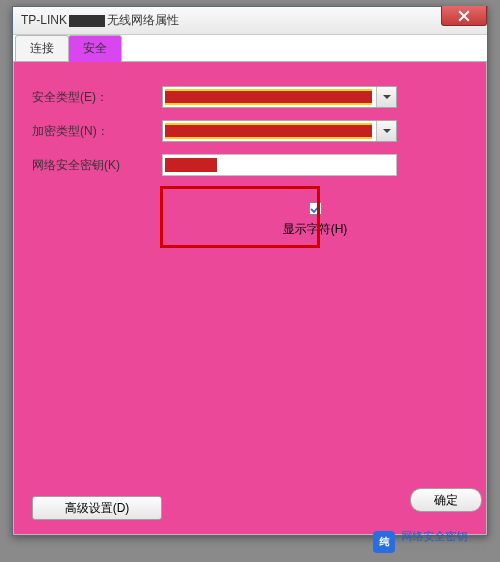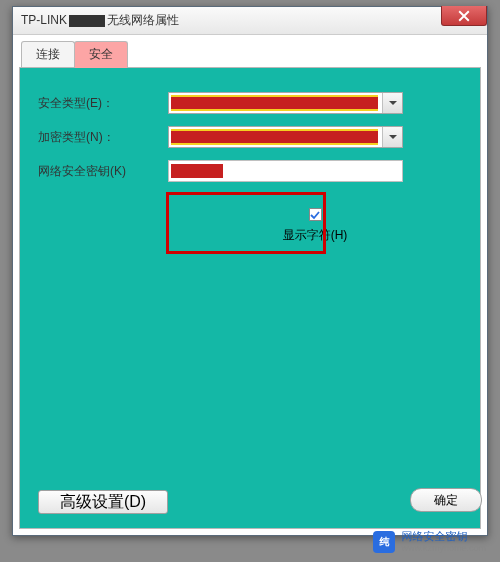--- a/index.html
+++ b/index.html
@@ -53,21 +53,20 @@
       border: 1px solid #8a2a2a;
       border-top: none;
       border-radius: 0 0 3px 3px;
       display: flex;
       align-items: center;
       justify-content: center;
       cursor: pointer;
     }
     .close-btn svg { width: 12px; height: 12px; }
     .window-body {
-      padding: 6px;
       height: calc(100% - 28px);
       display: flex;
       flex-direction: column;
     }
     .tabs {
       display: flex;
       border-bottom: 1px solid #b8b8b8;
       margin-bottom: 0;
       padding-left: 2px;
     }
@@ -76,32 +75,32 @@
       background: #f4f4f4;
       border: 1px solid #b8b8b8;
       border-bottom: none;
       margin-right: -1px;
       cursor: pointer;
       border-radius: 3px 3px 0 0;
       font-size: 12px;
       color: #333;
     }
     .tab.active {
-      background: #fca5a5;
+      background: #d946ef;
       position: relative;
       z-index: 1;
       margin-bottom: -1px;
       padding-bottom: 5px;
     }
     .tab-content {
       border: 1px solid #b8b8b8;
       border-top: none;
       flex: 1;
       padding: 24px 18px 14px 18px;
-      background: #14b8a6;
+      background: #ec4899;
       display: flex;
       flex-direction: column;
       position: relative;
     }
     .form-row {
       display: flex;
       align-items: center;
       margin-bottom: 12px;
     }
     .form-label {
@@ -200,21 +199,21 @@
     }
     .checkbox svg { width: 10px; height: 10px; }
     .spacer { flex: 1; }
     .adv-btn {
       width: 130px;
       height: 24px;
       border: 1px solid #a0a0a0;
       background: linear-gradient(to bottom, #fdfdfd, #e6e6e6);
       border-radius: 3px;
       cursor: pointer;
-      font-size: 16px;
+      font-size: 12px;
       display: flex;
       align-items: center;
       justify-content: center;
       margin-top: 8px;
     }
     .footer-btns {
       position: absolute;
       right: 18px;
       bottom: 50px;
       display: flex;

